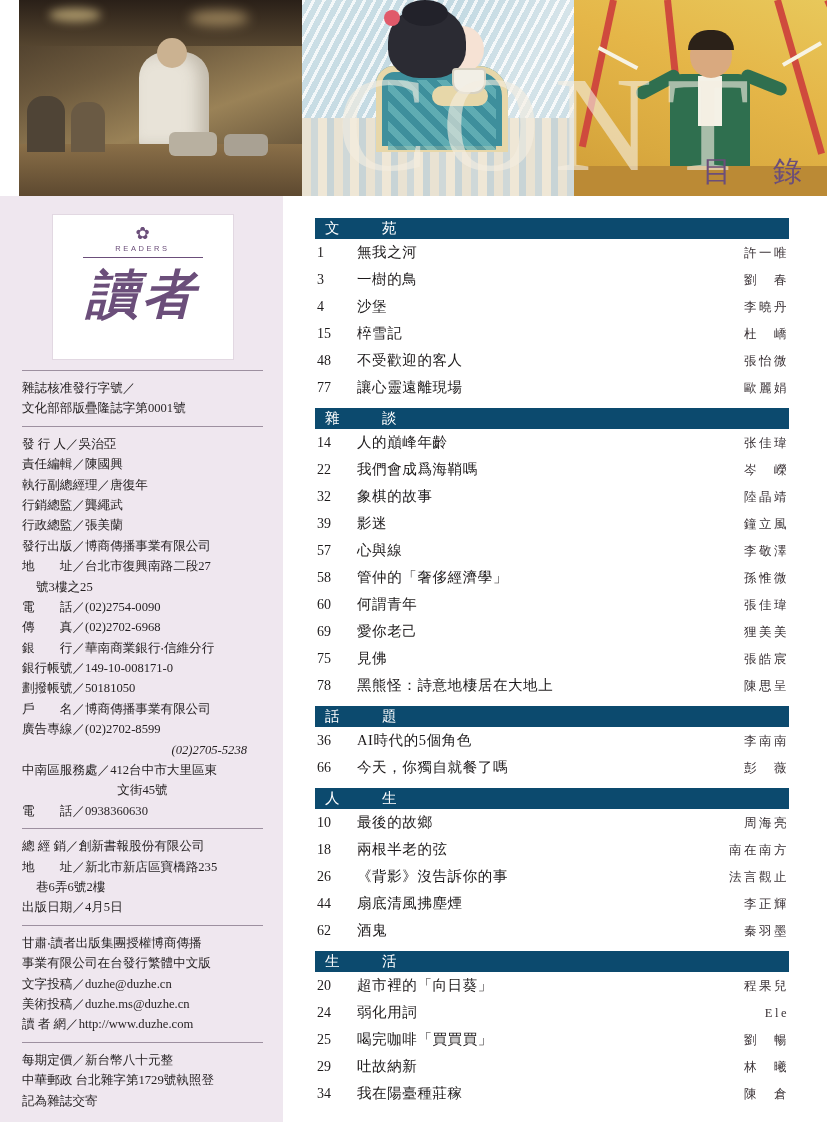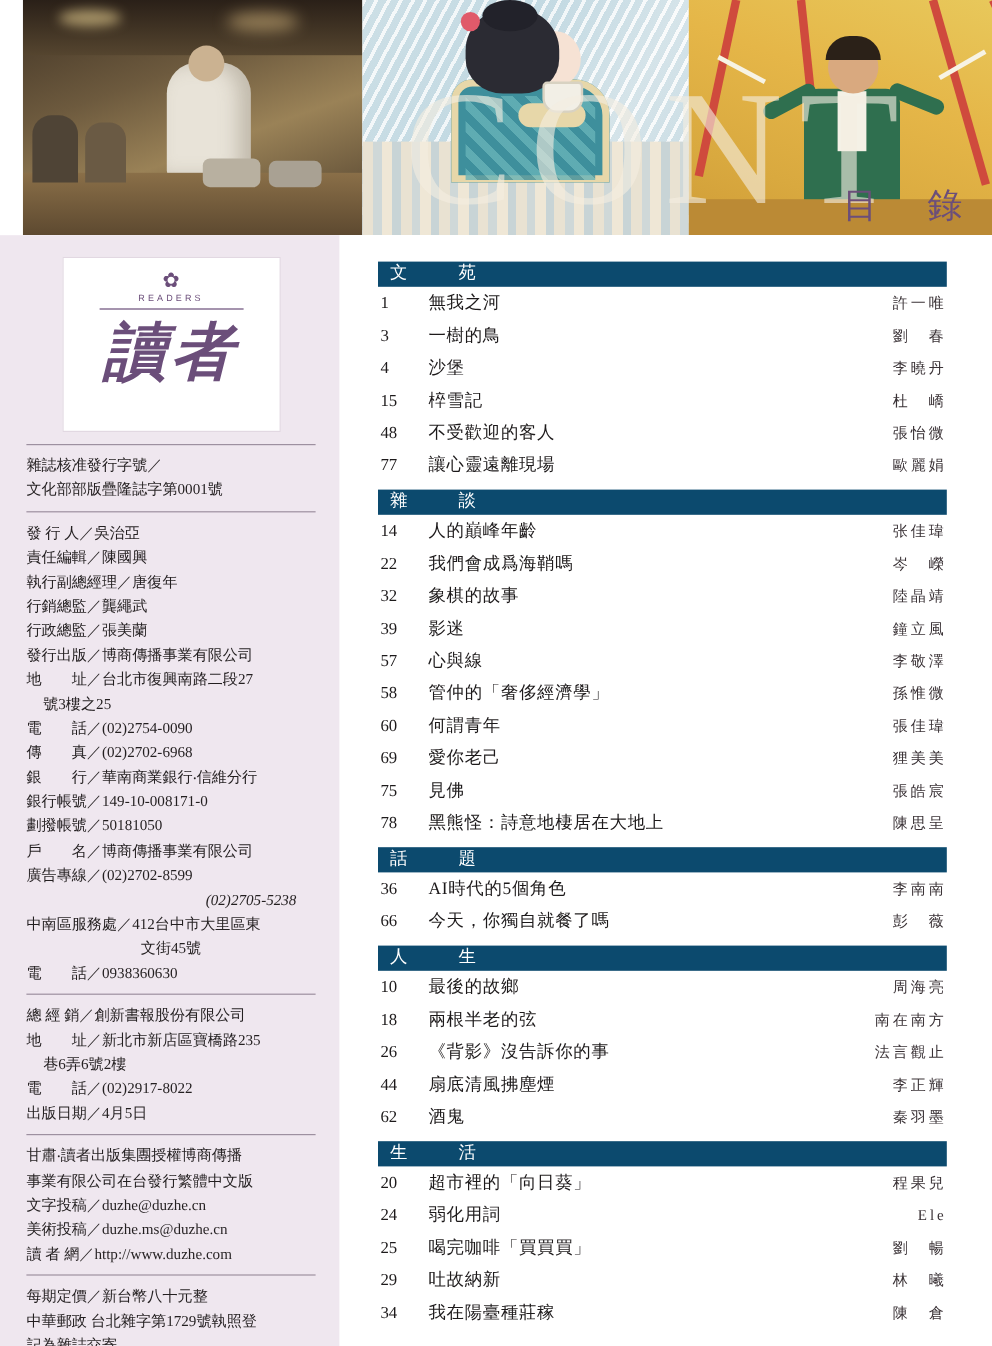--- a/index.html
+++ b/index.html
@@ -271,21 +271,20 @@
       <div class="row"><span>廣告專線</span>／<span>(02)2702-8599</span></div>
       <div class="row" style="text-align:right;padding-right:16px;font-style:italic;">(02)2705-5238</div>
       <div class="row"><span>中南區服務處</span>／<span>412台中市大里區東</span></div>
       <div class="row" style="text-align:center;">文街45號</div>
       <div class="row"><span>電　　話</span>／<span>0938360630</span></div>
 
       <div class="sep"></div>
       <div class="row"><span>總 經 銷</span>／<span>創新書報股份有限公司</span></div>
       <div class="row"><span>地　　址</span>／<span>新北市新店區寶橋路235</span></div>
       <div class="row indent">巷6弄6號2樓</div>
-      <div class="row"><span>電　　話</span>／<span>(02)2917-8022</span></div>
       <div class="row"><span>出版日期</span>／<span>4月5日</span></div>
 
       <div class="sep"></div>
       <div class="row">甘肅‧讀者出版集團授權博商傳播</div>
       <div class="row">事業有限公司在台發行繁體中文版</div>
       <div class="row">文字投稿／duzhe@duzhe.cn</div>
       <div class="row">美術投稿／duzhe.ms@duzhe.cn</div>
       <div class="row">讀 者 網／http://www.duzhe.com</div>
 
       <div class="sep"></div>

